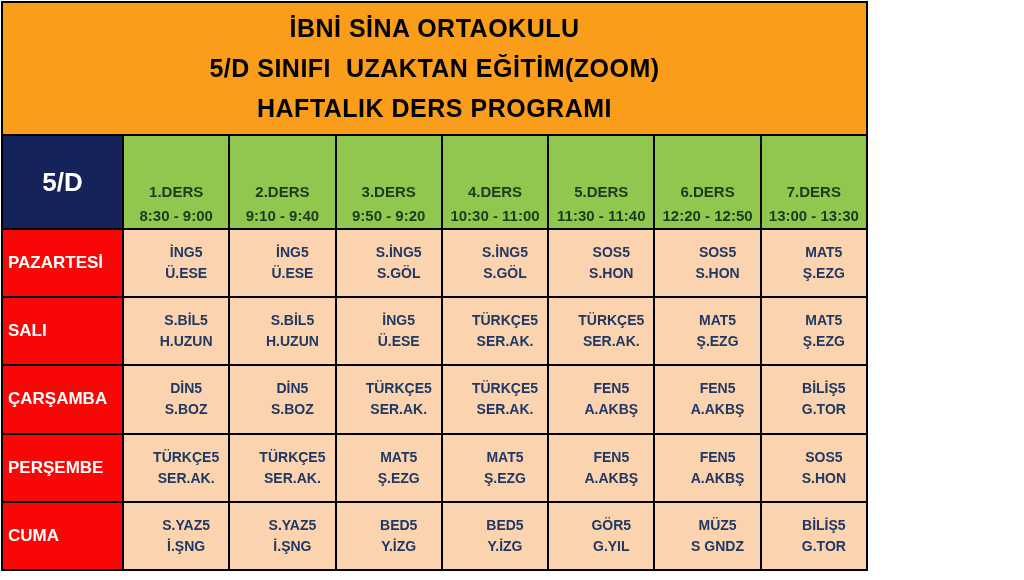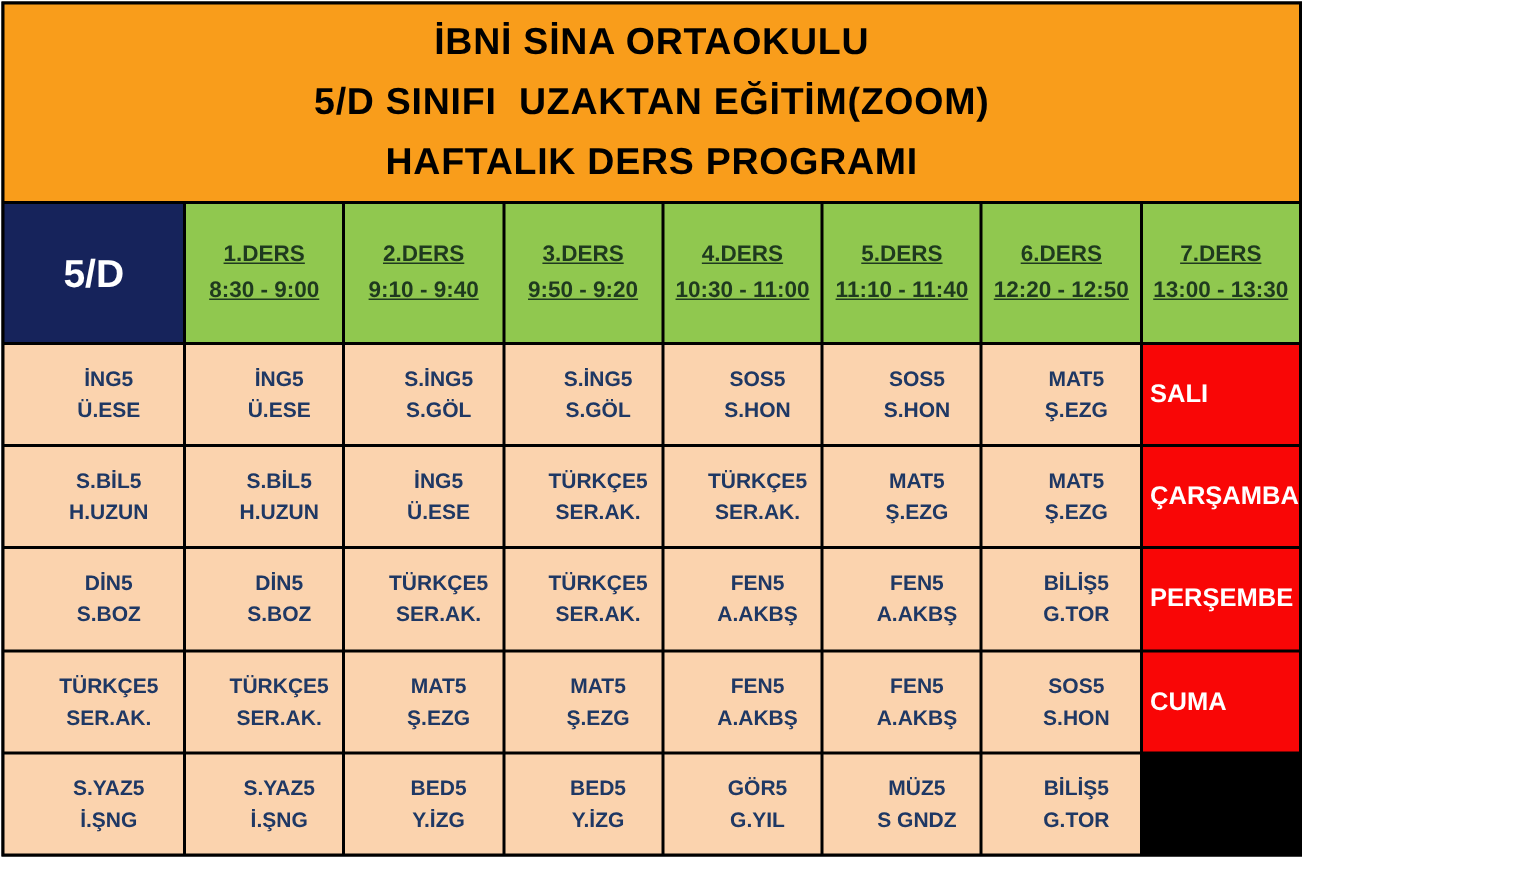--- a/index.html
+++ b/index.html
@@ -25,23 +25,22 @@
     grid-template-rows:92px repeat(5,1fr);
     gap:2px;background:#000;border-top:2px solid #000;border-radius:23px;
   }
   .cell{display:flex;box-sizing:border-box;}
   .corner{
     background:#16235B;color:#ffffff;font-size:26px;
     align-items:center;justify-content:center;
   }
   .colhead{
     background:#90C84F;color:#1F3A1F;flex-direction:column;
-    align-items:center;justify-content:center;font-size:15px;line-height:1.6;
+    align-items:center;justify-content:flex-end;font-size:15px;line-height:1.6;
     text-align:center;
-    text-decoration:underline;
   }
   .day{
     background:#F90606;color:#ffffff;font-size:17px;
     align-items:center;justify-content:flex-start;padding-left:5px;
   }
   .subject{
     background:#FBD3AE;color:#1F3864;flex-direction:column;
     align-items:center;justify-content:center;font-size:14px;line-height:1.5;
     text-align:center;
     padding-left:20px;
@@ -71,29 +70,32 @@
       <div class="cell colhead">
         <div>3.DERS</div>
         <div>9:50 - 9:20</div>
       </div>
       <div class="cell colhead">
         <div>4.DERS</div>
         <div>10:30 - 11:00</div>
       </div>
       <div class="cell colhead">
         <div>5.DERS</div>
-        <div>11:10 - 11:40</div>
+        <div>11:30 - 11:40</div>
       </div>
       <div class="cell colhead">
         <div>6.DERS</div>
         <div>12:20 - 12:50</div>
       </div>
       <div class="cell colhead">
         <div>7.DERS</div>
         <div>13:00 - 13:30</div>
+      </div>
+      <div class="cell day">
+        <div>PAZARTESİ</div>
       </div>
       <div class="cell subject">
         <div>İNG5</div>
         <div>Ü.ESE</div>
       </div>
       <div class="cell subject">
         <div>İNG5</div>
         <div>Ü.ESE</div>
       </div>
       <div class="cell subject">

